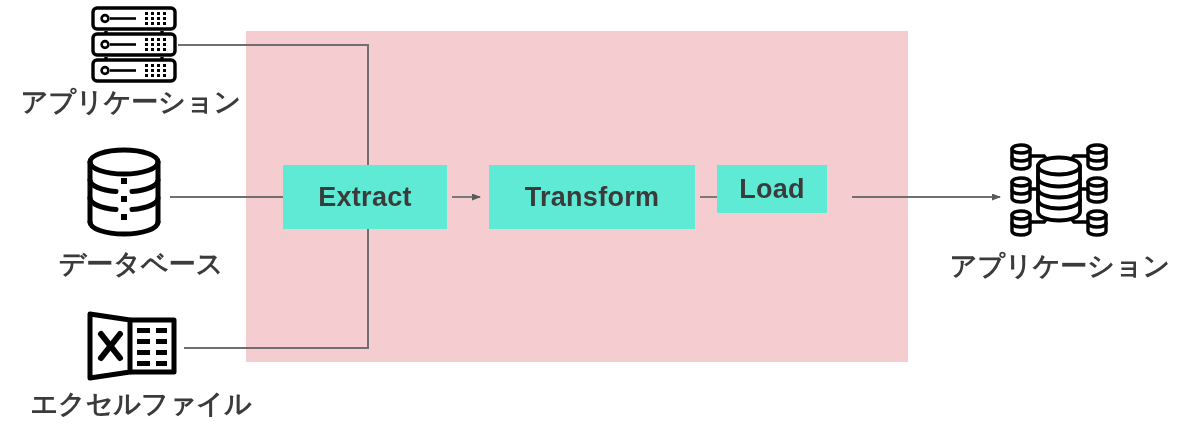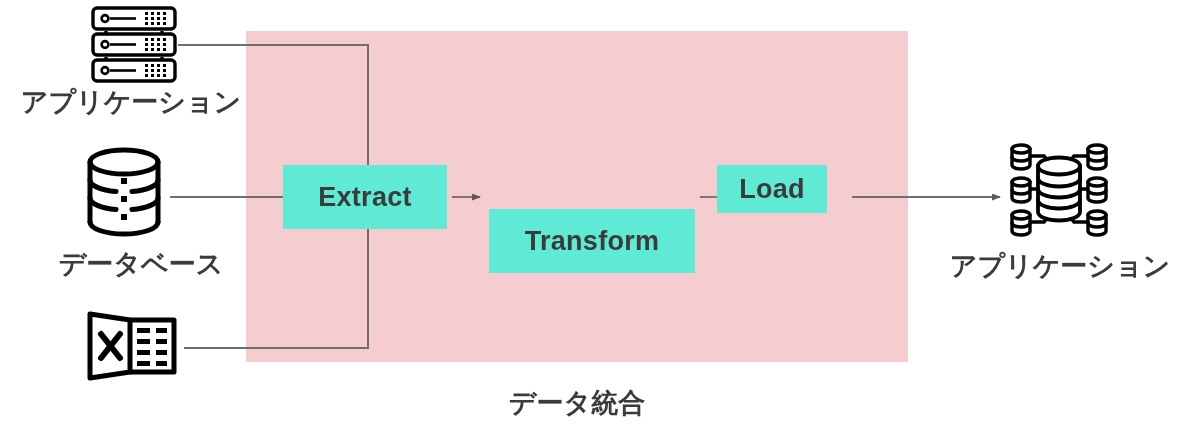--- a/index.html
+++ b/index.html
@@ -31,21 +31,21 @@
     display: flex;
     align-items: center;
     justify-content: center;
     color: #3b3b3b;
     font-weight: bold;
     font-size: 27px;
     letter-spacing: 0.3px;
     white-space: nowrap;
   }
   #box-extract  { left: 283px; top: 165px; width: 164px; height: 64px; }
-  #box-transform{ left: 489px; top: 165px; width: 206px; height: 64px; margin-top: 44px; }
+  #box-transform{ left: 489px; top: 165px; width: 206px; height: 64px; }
   #box-load     { left: 717px; top: 165px; width: 110px; height: 48px; }
 
   .src-label {
     position: absolute;
     color: #3b3b3b;
     font-weight: bold;
     font-size: 27px;
     white-space: nowrap;
     text-align: center;
   }
@@ -250,18 +250,18 @@
   <div class="stage-box" id="box-extract">Extract</div>
 
   <div class="stage-box" id="box-transform">Transform</div>
 
   <div class="stage-box" id="box-load">Load</div>
 
   <div class="src-label" id="label-database">データベース</div>
 
   <div class="src-label" id="label-application">アプリケーション</div>
 
+  <div class="src-label" id="label-excel">エクセルファイル</div>
 
   <div class="src-label" id="label-warehouse">アプリケーション</div>
 
-  <div id="label-zone">データ統合</div>
 
 </div>
 
 </body></html>

